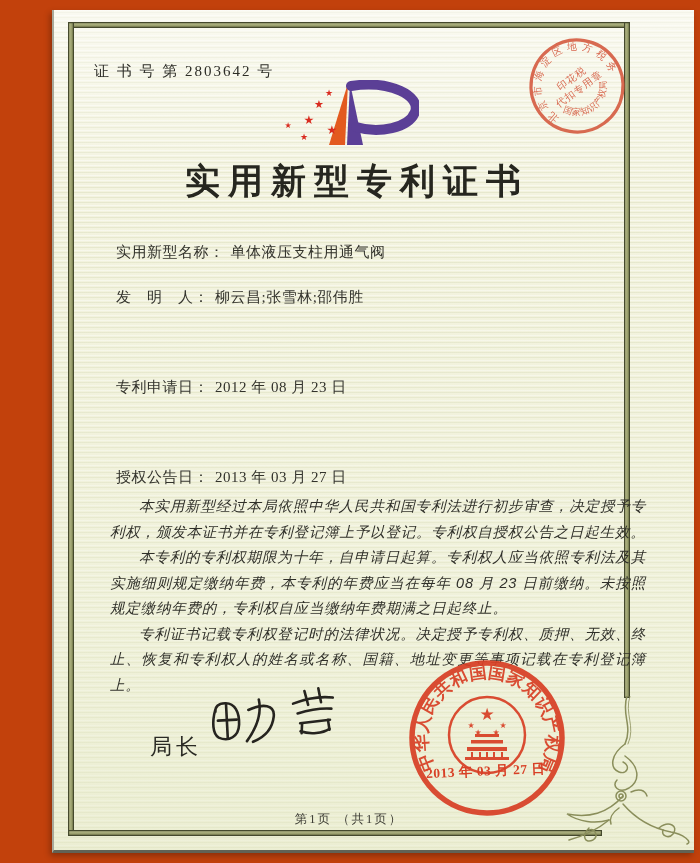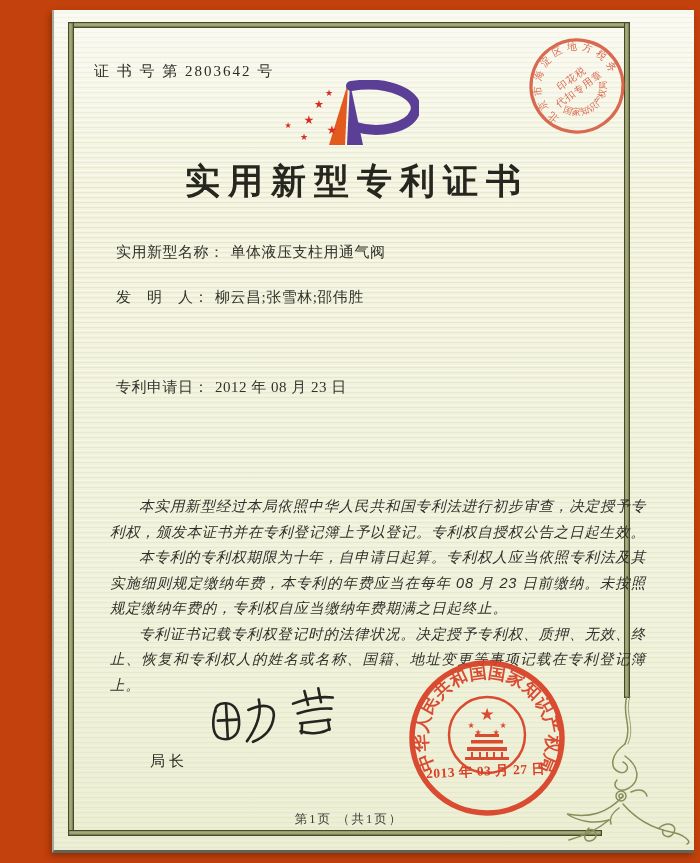--- a/index.html
+++ b/index.html
@@ -26,21 +26,21 @@
   .logo{position:absolute;left:225px;top:70px;}
   .title{position:absolute;left:14px;top:148px;width:562px;text-align:center;
          font-size:35px;font-weight:bold;letter-spacing:8px;padding-left:8px;color:#26261f;}
   .field-row{position:absolute;left:62px;font-size:15px;color:#33332c;white-space:nowrap;letter-spacing:.5px;}
   .f1{top:233px;} .f2{top:278px;} .f3{top:323px;} .f4{top:368px;} .f5{top:413px;} .f6{top:458px;}
   .field-label{margin-right:6px;}
   .body-text{position:absolute;left:56px;top:484px;width:536px;}
   .body-text p{margin:0;font-size:14.5px;line-height:25.5px;letter-spacing:.8px;color:#30302a;
                text-indent:2em;text-align:justify;font-style:italic;
                font-family:Liberation Sans, sans-serif;}
-  .sig-label{position:absolute;left:96px;top:742px;font-size:15px;letter-spacing:4px;color:#2a2a24;}
+  .sig-label{position:absolute;left:96px;top:722px;font-size:22px;letter-spacing:4px;color:#2a2a24;}
   .signature{position:absolute;left:148px;top:674px;transform:rotate(-3deg);}
   .main-seal{position:absolute;left:333px;top:628px;opacity:.93;}
   .seal-date{position:absolute;left:372px;top:752px;width:140px;font-size:13.5px;font-weight:bold;
              color:var(--c-sealRed,#d84026);letter-spacing:.5px;transform:rotate(-2.5deg);white-space:nowrap;}
   .tax-seal{position:absolute;left:463px;top:16px;opacity:.88;}
   .filigree{position:absolute;left:505px;top:686px;}
   .footer{position:absolute;left:14px;top:789px;width:562px;text-align:center;
           font-size:12.5px;letter-spacing:2px;color:#3c3c34;margin-top:12px;}
   svg text{font-family:"Liberation Serif","DejaVu Serif",serif;}
 </style>
@@ -72,20 +72,23 @@
     <div class="title">实用新型专利证书</div>
 
     <div class="field-row f1">
       <span class="field-label">实用新型名称：</span><span class="field-value">单体液压支柱用通气阀</span>
     </div>
     <div class="field-row f2">
       <span class="field-label">发　明　人：</span><span class="field-value">柳云昌;张雪林;邵伟胜</span>
     </div>
     <div class="field-row f4">
       <span class="field-label">专利申请日：</span><span class="field-value">2012 年 08 月 23 日</span>
+    </div>
+    <div class="field-row f6">
+      <span class="field-label">授权公告日：</span><span class="field-value">2013 年 03 月 27 日</span>
     </div>
 
     <div class="body-text">
       <p>本实用新型经过本局依照中华人民共和国专利法进行初步审查，决定授予专利权，颁发本证书并在专利登记簿上予以登记。专利权自授权公告之日起生效。</p>
       <p>本专利的专利权期限为十年，自申请日起算。专利权人应当依照专利法及其实施细则规定缴纳年费，本专利的年费应当在每年 08 月 23 日前缴纳。未按照规定缴纳年费的，专利权自应当缴纳年费期满之日起终止。</p>
       <p>专利证书记载专利权登记时的法律状况。决定授予专利权、质押、无效、终止、恢复和专利权人的姓名或名称、国籍、地址变更等事项记载在专利登记簿上。</p>
     </div>
 
     <div class="sig-label">局长</div>
 

